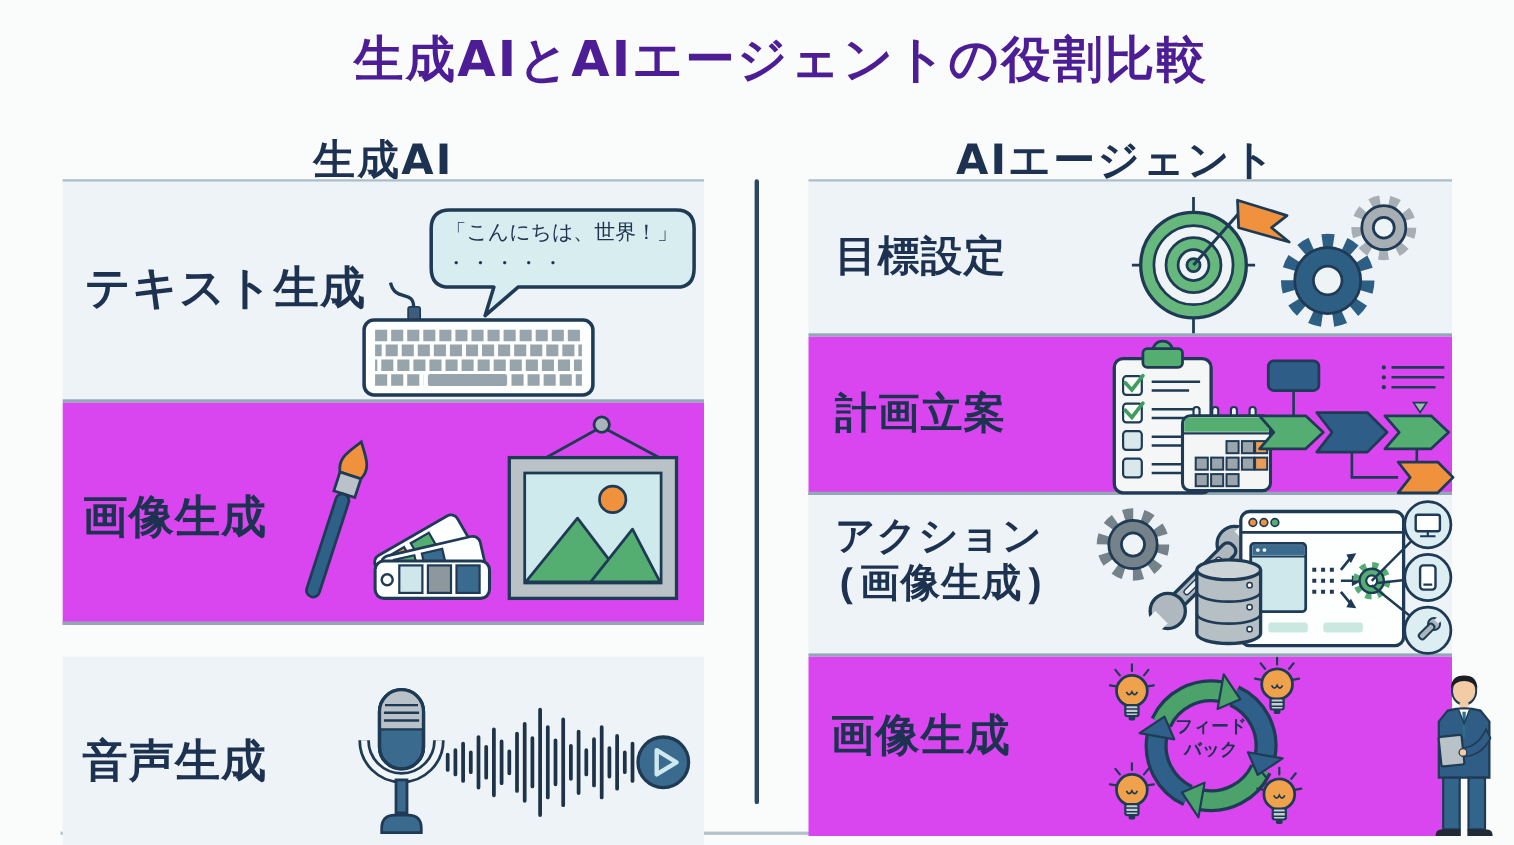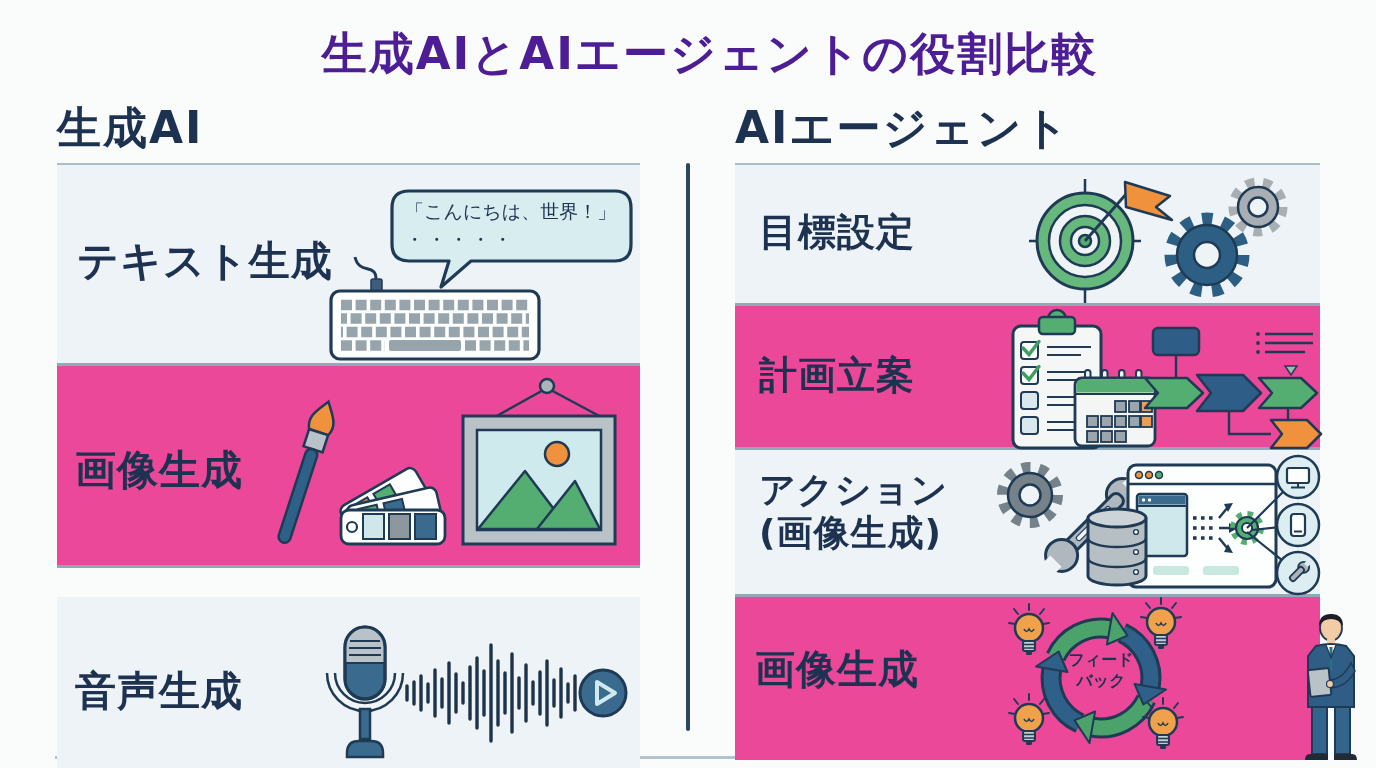--- a/index.html
+++ b/index.html
@@ -1,24 +1,24 @@
 <!DOCTYPE html>
 <html><head>
 <meta charset="utf-8">
 <style>
   html,body{margin:0;padding:0;}
   body{width:1376px;height:768px;position:relative;background:#fafbfb;
        font-family:"DejaVu Sans",sans-serif;overflow:hidden;color:#1d3250;}
   .row{position:absolute;box-sizing:border-box;}
   .tint{background:#edf3f6;}
-  .white{background:#ec4899;}
+  .white{background:#d946ef;}
   .sep-b{border-bottom:3px solid #93a8b6;}
   .sep-t{border-top:2px solid #aabdc9;}
   .lbl{position:absolute;font-weight:bold;color:#1d3250;letter-spacing:1px;line-height:1.2;}
-  .hdr{position:absolute;font-weight:bold;color:#1d3250;font-size:44px;letter-spacing:2px;}
+  .hdr{position:absolute;font-weight:bold;color:#1d3250;text-align:center;font-size:38px;letter-spacing:2px;margin-top:21px;}
   svg{position:absolute;overflow:visible;}
   #title{position:absolute;top:24px;left:0;width:1376px;text-align:center;
          font-size:45px;font-weight:bold;color:#4c1d95;letter-spacing:2px;margin-left:22px;}
   .bubble-text{position:absolute;font-weight:normal;color:#1e3550;font-size:19px;line-height:1.45;}
   .loop-text{position:absolute;font-weight:bold;color:#1d3250;font-size:16px;line-height:1.3;text-align:center;}
 </style>
 </head>
 <body>
 
 <div id="title">生成AIとAIエージェントの役割比較</div>
@@ -187,21 +187,21 @@
     <path d="M120 10 H168 M120 19 H168 M120 28 H160" stroke="#1f3a55" stroke-width="2.4"></path>
     <polygon points="140,42 152,42 146,51" fill="#9fb9ac" stroke="#1f3a55" stroke-width="1.5"></polygon>
     <path d="M84 87 V110 H126 M143 84 V96" stroke="#1f3a55" stroke-width="2.4" fill="none"></path>
     <polygon points="0,0 42,0 58,15 42,30 0,30 13,15" transform="translate(0,54)" fill="#54ae72" stroke="#1f3a55" stroke-width="2.5" stroke-linejoin="round"></polygon>
     <polygon points="0,0 46,0 64,18 46,36 0,36 14,18" transform="translate(52,51)" fill="#2e5e88" stroke="#1f3a55" stroke-width="2.5" stroke-linejoin="round"></polygon>
     <polygon points="0,0 42,0 58,15 42,30 0,30 13,15" transform="translate(114,54)" fill="#54ae72" stroke="#1f3a55" stroke-width="2.5" stroke-linejoin="round"></polygon>
     <polygon points="0,0 36,0 50,14 36,28 0,28 11,14" transform="translate(126,96)" fill="#ef913d" stroke="#1f3a55" stroke-width="2.5" stroke-linejoin="round"></polygon>
   </svg>
 </div>
 
-<div class="row tint sep-b" style="left:735px;top:450px;width:585px;height:147px;">
+<div class="row tint sep-b" style="left:735px;top:450px;width:585px;height:147px;font-family:Liberation Mono, monospace;">
   <div class="lbl" style="left:24px;top:18px;font-size:36px;">
     <div>アクション</div>
     <div>(画像生成)</div>
   </div>
 
   <svg style="left:255px;top:5px;" width="80" height="80" viewBox="0 0 80 80">
     <circle cx="40" cy="40" r="27" fill="none" stroke="#76828a" stroke-width="12" stroke-dasharray="8.5 8.46"></circle>
     <circle cx="40" cy="40" r="22" fill="#76828a" stroke="#1f3a55" stroke-width="2.5"></circle>
     <circle cx="40" cy="40" r="10.5" fill="#eef3f6" stroke="#1f3a55" stroke-width="2.5"></circle>
   </svg>

